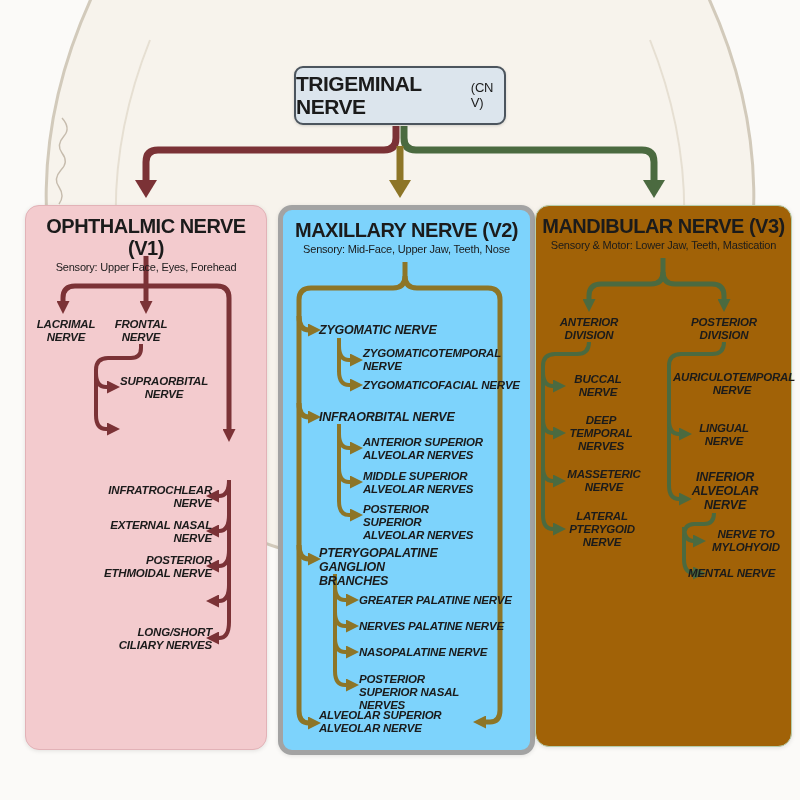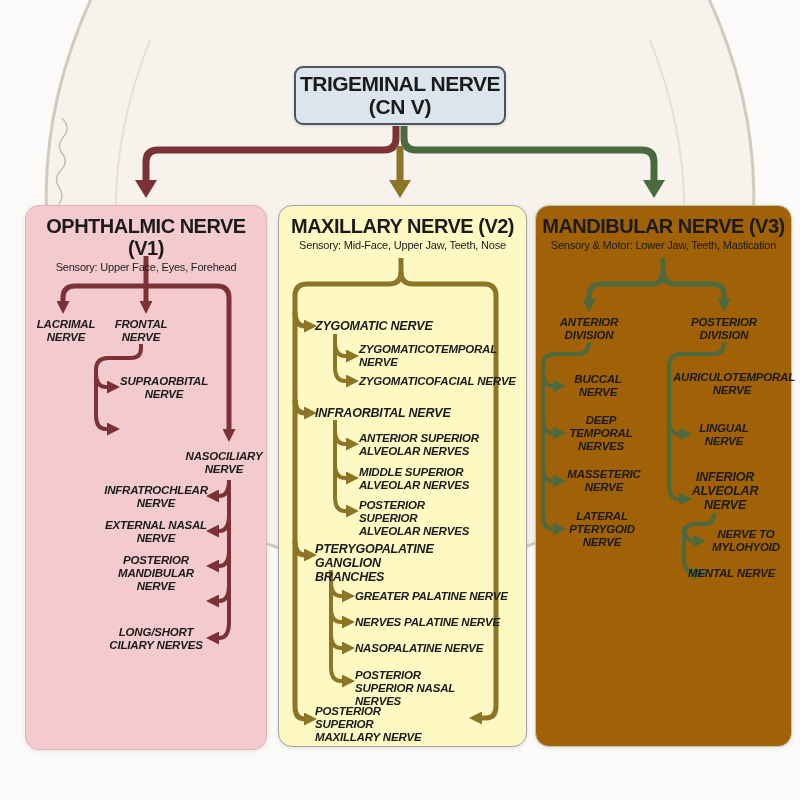--- a/index.html
+++ b/index.html
@@ -7,42 +7,42 @@
     position:relative;width:800px;height:800px;overflow:hidden;
     background:#fbfaf8;
     font-family:"Liberation Sans",sans-serif;
     color:#1b1b1b;
   }
   .stage svg{position:absolute;left:0;top:0;}
   
   .titlebox{
     position:absolute;left:294px;top:66px;width:212px;height:59px;
     background:#dce5ed;border:2.5px solid #4c555e;border-radius:9px;
-    box-sizing:border-box;display:flex;flex-direction:column;
+    box-sizing:border-box;display:flex;
     align-items:center;justify-content:center;z-index:5;
     box-shadow:0 1px 3px rgba(0,0,0,.15);
   }
   .titlebox .t1{font-size:21px;font-weight:bold;letter-spacing:-.5px;line-height:1.05;}
-  .titlebox .t2{font-size:21px;font-weight:bold;letter-spacing:-.3px;line-height:1.1;}
+  .titlebox .t2{font-size:13px;font-weight:normal;letter-spacing:-.3px;line-height:1.1;}
   
   .panel{position:absolute;border-radius:14px;z-index:3;box-shadow:0 1px 4px rgba(0,0,0,.10);}
   .panel-v1{left:25px;top:205px;width:240px;height:543px;background:#f3cbce;border:1px solid #e2b2b7;}
-  .panel-v2{left:278px;top:205px;width:247px;height:540px;background:#fef9c3;border:1px solid #a3a3a3;}
+  .panel-v2{left:278px;top:205px;width:247px;height:540px;background:#7dd3fc;border:5px solid #a3a3a3;}
   .panel-v3{left:535px;top:205px;width:255px;height:540px;background:#a16207;border:1px solid #b6cdaa;}
   .panel .lines{position:absolute;left:0;top:0;z-index:1;}
   .panel-head{position:absolute;top:9px;left:0;right:0;text-align:center;z-index:2;}
   .panel-title{font-size:20px;font-weight:bold;letter-spacing:-.5px;line-height:1.1;}
   .panel-sub{font-size:11px;letter-spacing:-.2px;line-height:1.2;margin-top:2px;}
   .node{
     position:absolute;font-weight:bold;font-size:11.5px;line-height:1.12;
     letter-spacing:-.2px;text-align:center;z-index:2;font-style:italic;
   }
   .node.main{font-size:12.5px;}
   .node.la{text-align:left;}
-  .node.ra{text-align:center;}
+  .node.ra{text-align:right;}
 </style>
 </head>
 <body>
 
 <div class="stage">
 
   <svg width="800" height="800" style="z-index:0">
     <path d="M100,-20 C30,120 30,260 90,390 C140,490 240,560 400,570 C560,560 660,490 710,390 C770,260 770,120 700,-20 Z" fill="#f7f3ec" stroke="#d2cabb" stroke-width="3"></path>
     <path d="M150,40 C110,140 105,240 135,340" fill="none" stroke="#e6dfd2" stroke-width="2"></path>
     <path d="M62,118 q9,10 2,18 q-8,9 -2,17 q7,9 -1,17 q-8,9 -2,17 q6,9 0,17" fill="none" stroke="#bdb2a2" stroke-width="1.4" opacity="0.85"></path>
@@ -88,24 +88,23 @@
         <path d="M203,416 Q203,432 193,432 H190" marker-end="url(#am1)"></path>
       </g>
     </svg>
     <div class="panel-head">
       <div class="panel-title">OPHTHALMIC NERVE (V1)</div>
       <div class="panel-sub">Sensory: Upper Face, Eyes, Forehead</div>
     </div>
     <div class="node" style="left:2px;top:112px;width:76px">LACRIMAL NERVE</div>
     <div class="node" style="left:84px;top:112px;width:62px">FRONTAL NERVE</div>
     <div class="node" style="left:88px;top:169px;width:100px">SUPRAORBITAL NERVE</div>
-    <div class="node" style="left:146px;top:244px;width:104px">NASOCILIARY NERVE</div>
     <div class="node ra" style="left:74px;top:278px;width:112px">INFRATROCHLEAR NERVE</div>
     <div class="node ra" style="left:74px;top:313px;width:112px">EXTERNAL NASAL NERVE</div>
-    <div class="node ra" style="left:74px;top:348px;width:112px">POSTERIOR MANDIBULAR NERVE</div>
+    <div class="node ra" style="left:74px;top:348px;width:112px">POSTERIOR ETHMOIDAL NERVE</div>
     <div class="node ra" style="left:74px;top:420px;width:112px">LONG/SHORT CILIARY NERVES</div>
   </div>
 
   <div class="panel panel-v2">
     <svg class="lines" width="247" height="540">
       <defs>
         <marker id="am2" markerUnits="userSpaceOnUse" markerWidth="14" markerHeight="13" refX="3" refY="6.5" orient="auto">
           <path d="M0,0 L13,6.5 L0,13 Z" fill="#8d7527"></path>
         </marker>
       </defs>
@@ -141,21 +140,21 @@
     <div class="node la" style="left:80px;top:169px;width:160px">ZYGOMATICOFACIAL NERVE</div>
     <div class="node main la" style="left:36px;top:200px;width:160px">INFRAORBITAL NERVE</div>
     <div class="node la" style="left:80px;top:226px;width:120px">ANTERIOR SUPERIOR ALVEOLAR NERVES</div>
     <div class="node la" style="left:80px;top:260px;width:120px">MIDDLE SUPERIOR ALVEOLAR NERVES</div>
     <div class="node la" style="left:80px;top:293px;width:120px">POSTERIOR SUPERIOR ALVEOLAR NERVES</div>
     <div class="node main la" style="left:36px;top:336px;width:130px">PTERYGOPALATINE GANGLION BRANCHES</div>
     <div class="node la" style="left:76px;top:384px;width:165px">GREATER PALATINE NERVE</div>
     <div class="node la" style="left:76px;top:410px;width:165px">NERVES PALATINE NERVE</div>
     <div class="node la" style="left:76px;top:436px;width:165px">NASOPALATINE NERVE</div>
     <div class="node la" style="left:76px;top:463px;width:125px">POSTERIOR SUPERIOR NASAL NERVES</div>
-    <div class="node la" style="left:36px;top:499px;width:125px">POSTERIOR SUPERIOR MAXILLARY NERVE</div>
+    <div class="node la" style="left:36px;top:499px;width:125px">ALVEOLAR SUPERIOR ALVEOLAR NERVE</div>
   </div>
 
   <div class="panel panel-v3">
     <svg class="lines" width="255" height="540">
       <defs>
         <marker id="am3" markerUnits="userSpaceOnUse" markerWidth="14" markerHeight="13" refX="3" refY="6.5" orient="auto">
           <path d="M0,0 L13,6.5 L0,13 Z" fill="#4b6a40"></path>
         </marker>
       </defs>
       <g fill="none" stroke="#4b6a40" stroke-width="5">

